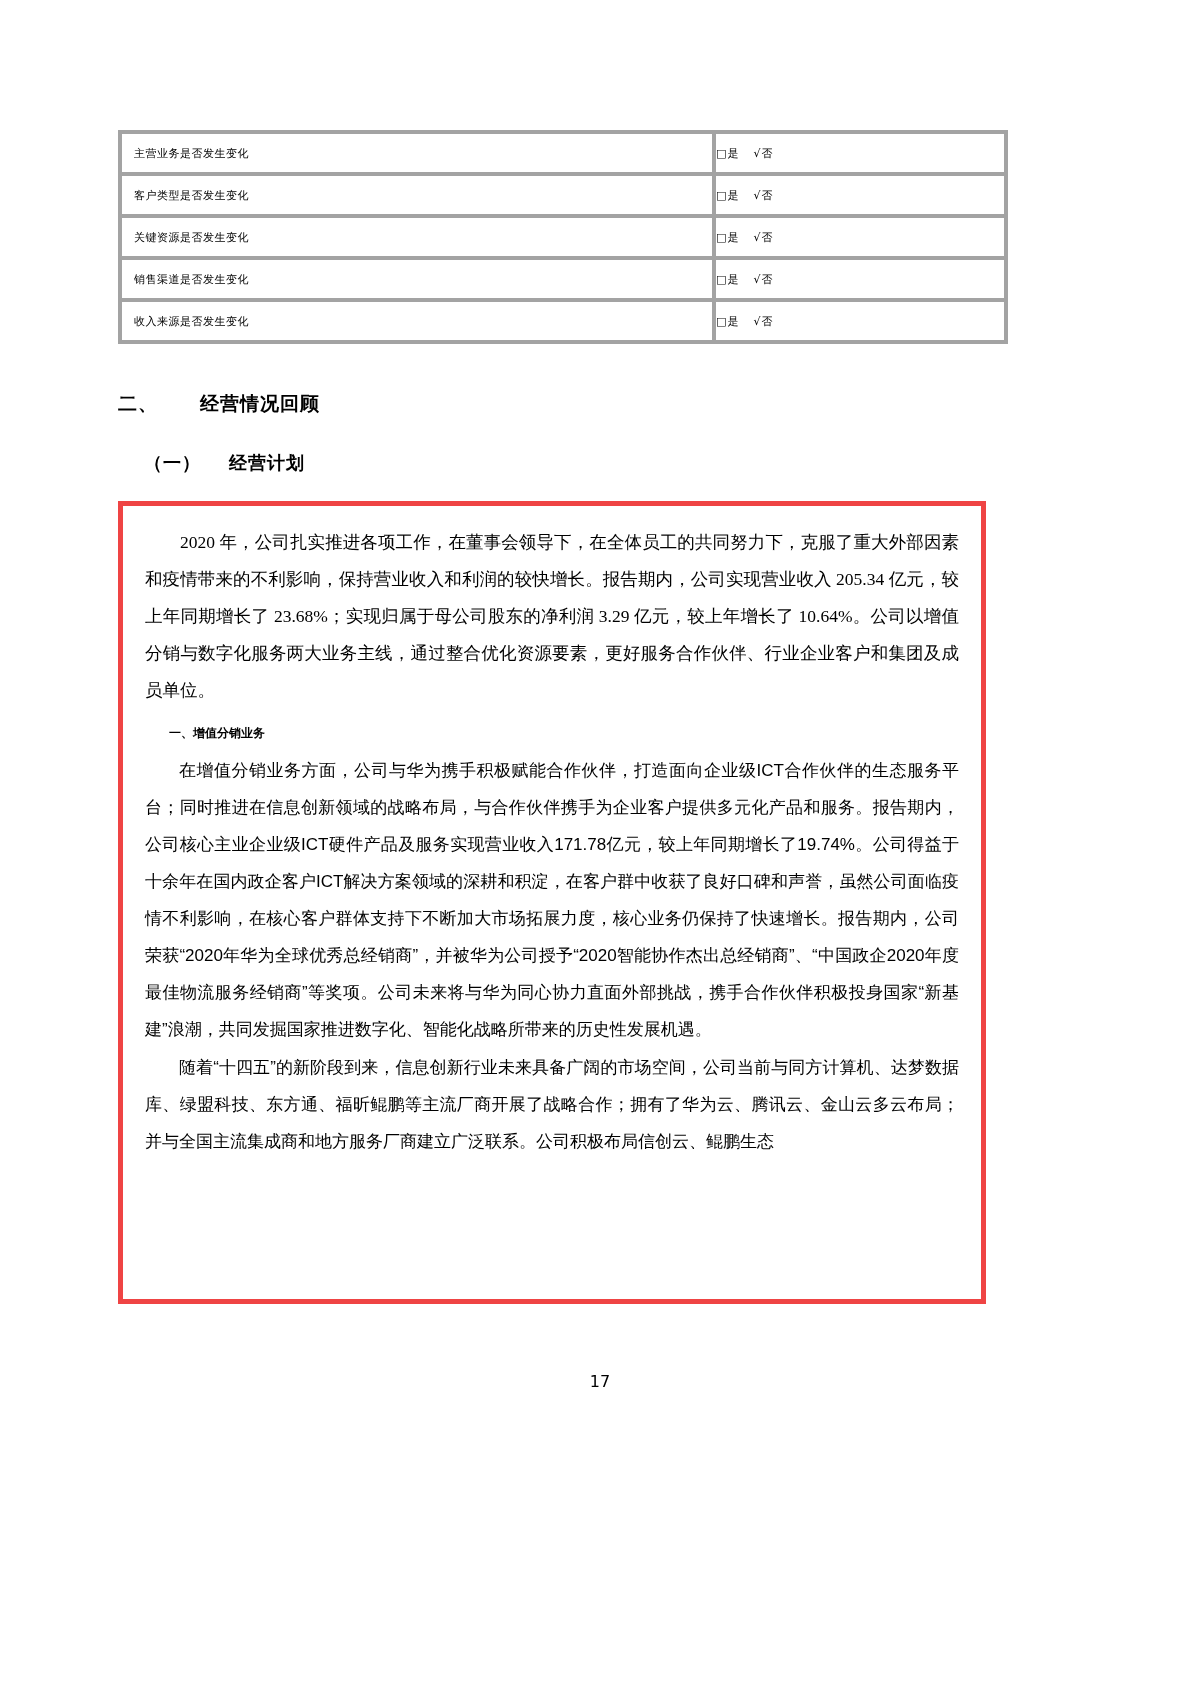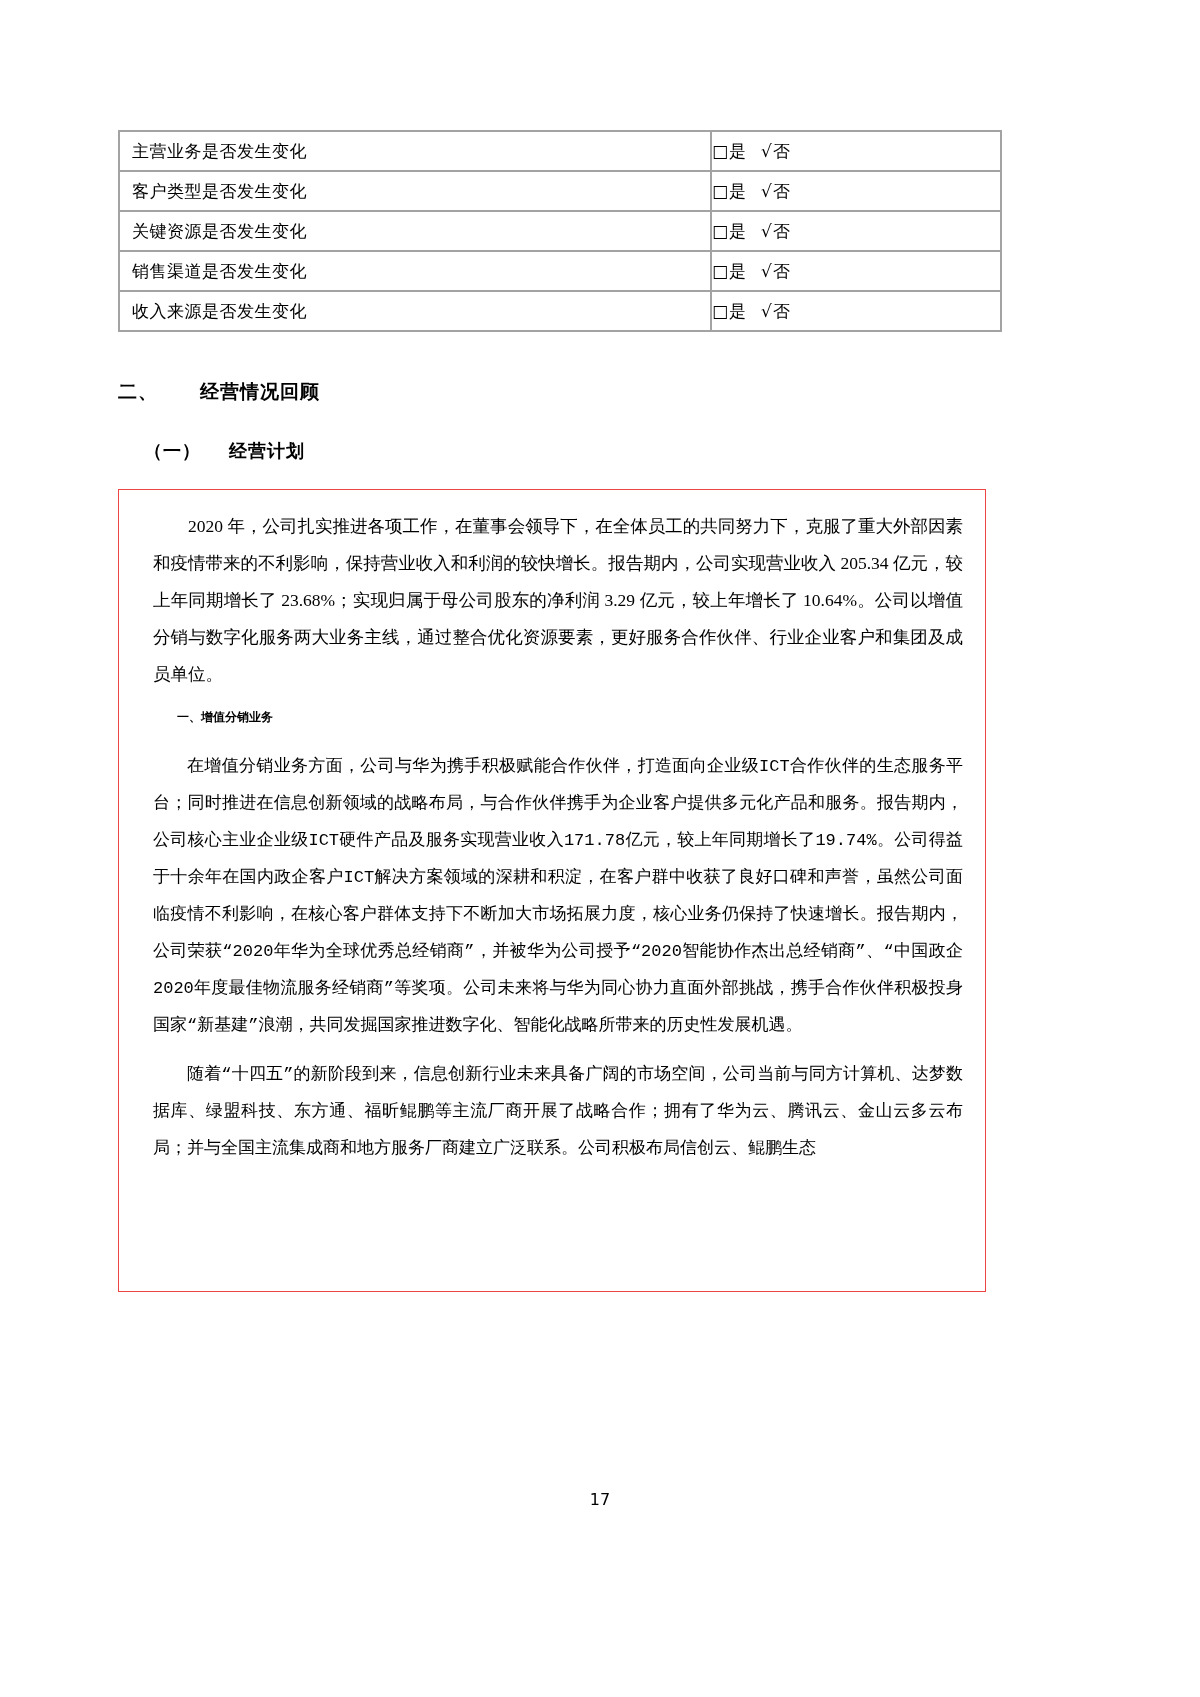--- a/index.html
+++ b/index.html
@@ -25,23 +25,23 @@
     width: 868px;
   }
 
   
   table.change-table {
     border-collapse: collapse;
     width: 868px;
     table-layout: fixed;
   }
   table.change-table td {
-    border: 2px solid #a3a3a3;
+    border: 4px solid #a3a3a3;
     height: 38px;
-    font-size: 17px;
+    font-size: 11px;
     font-family: "DejaVu Sans", sans-serif;
     padding: 0 0 0 12px;
     vertical-align: middle;
   }
   table.change-table td.q {
     width: 578px;
     letter-spacing: 0.5px;
   }
   table.change-table td.a {
     width: 288px;
@@ -67,22 +67,22 @@
     font-size: 18px;
     font-weight: bold;
     font-family: "DejaVu Sans", sans-serif;
     letter-spacing: 1px;
   }
   .h-sub .num { margin-right: 28px; }
 
   
   .textbox {
     margin-top: 26px;
-    border: 1px solid #ef4444;
-    padding: 18px 22px 14px 34px;
+    border: 5px solid #ef4444;
+    padding: 18px 22px 14px 22px;
     box-sizing: border-box;
     width: 868px;
     height: 803px;
     overflow: hidden;
   }
   p.para {
     margin: 0 0 1px 0;
     font-size: 17.5px;
     line-height: 37px;
     text-align: justify;
@@ -92,30 +92,29 @@
   p.para.first { text-indent: 2em; }
   p.bold-head {
     margin: 6px 0 0 0;
     font-size: 12px;
     line-height: 37px;
     font-weight: bold;
     text-indent: 2em;
     font-family: "DejaVu Sans", sans-serif;
   }
   p.cn {
-    font-family: Liberation Mono, monospace;
+    font-family: Liberation Sans, sans-serif;
     font-size: 17px;
-    margin-top: 12px;
   }
 
   .page-number {
     position: absolute;
     left: 0;
     right: 0;
-    top: 1490px;
+    top: 1372px;
     text-align: center;
     font-size: 16px;
     font-family: "DejaVu Sans", sans-serif;
   }
 </style>
 </head>
 <body>
 
 <div class="page">
   <div class="content">

